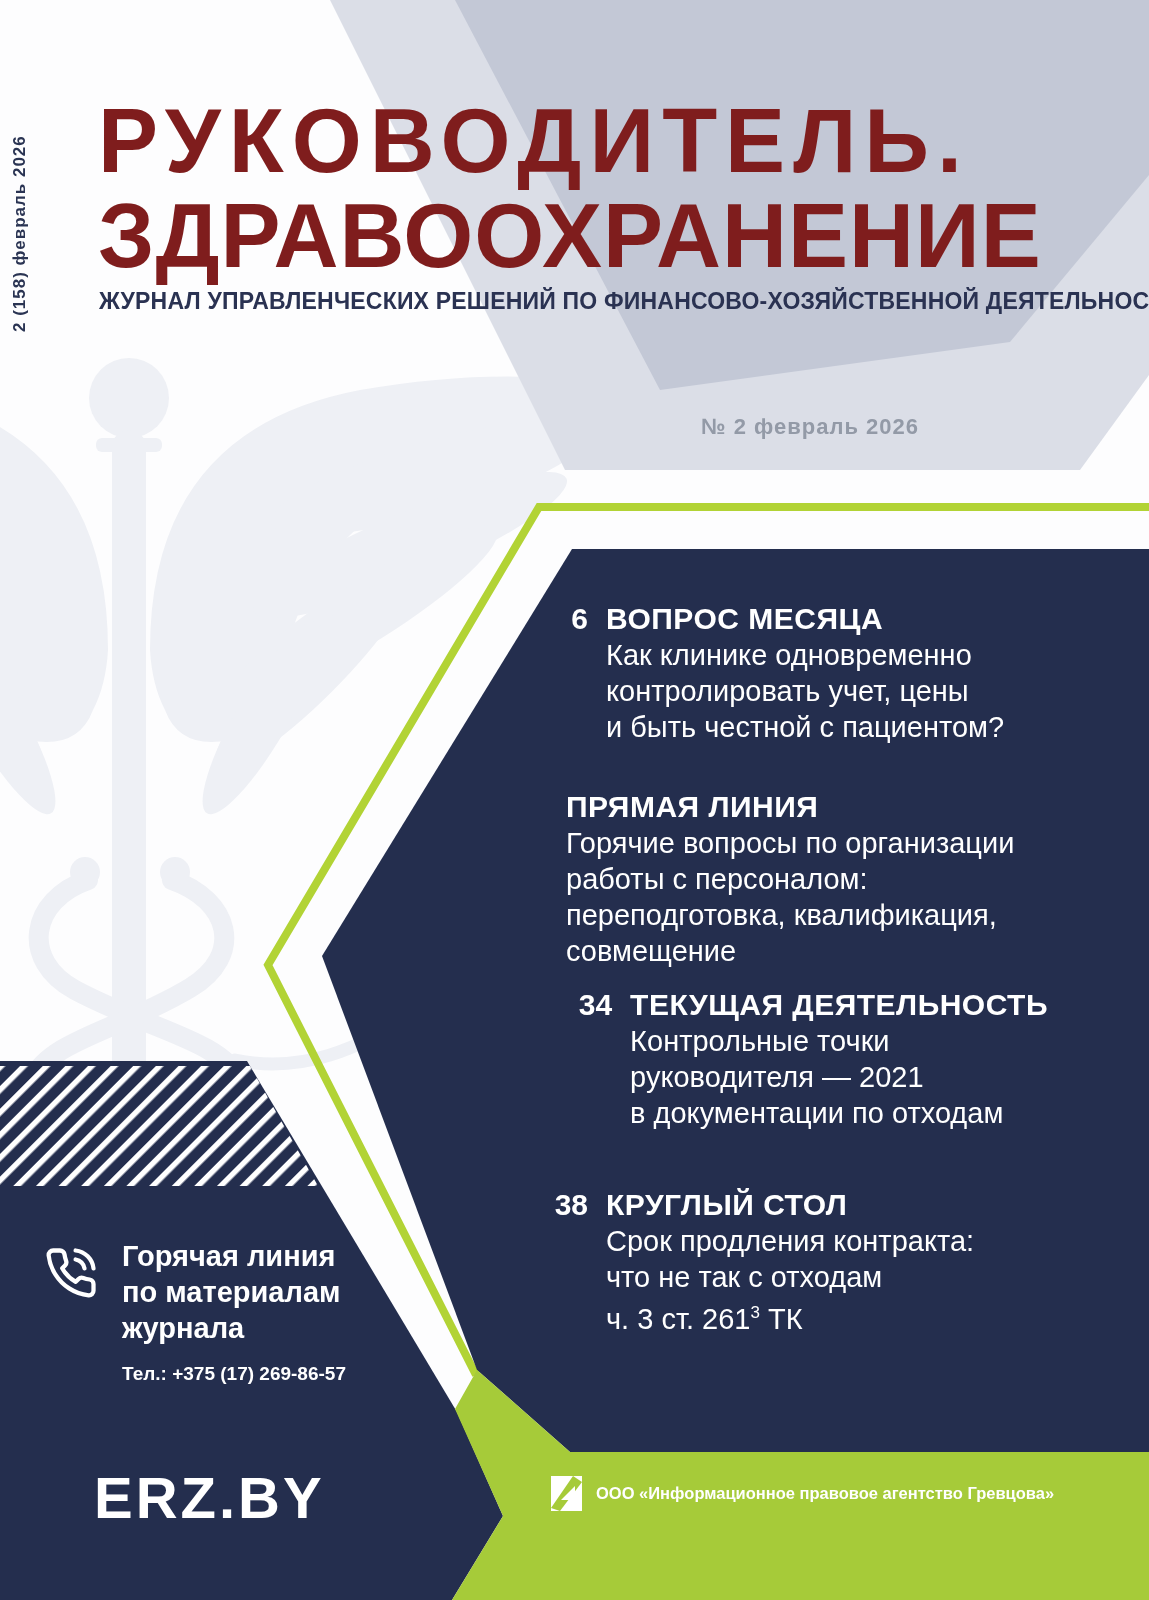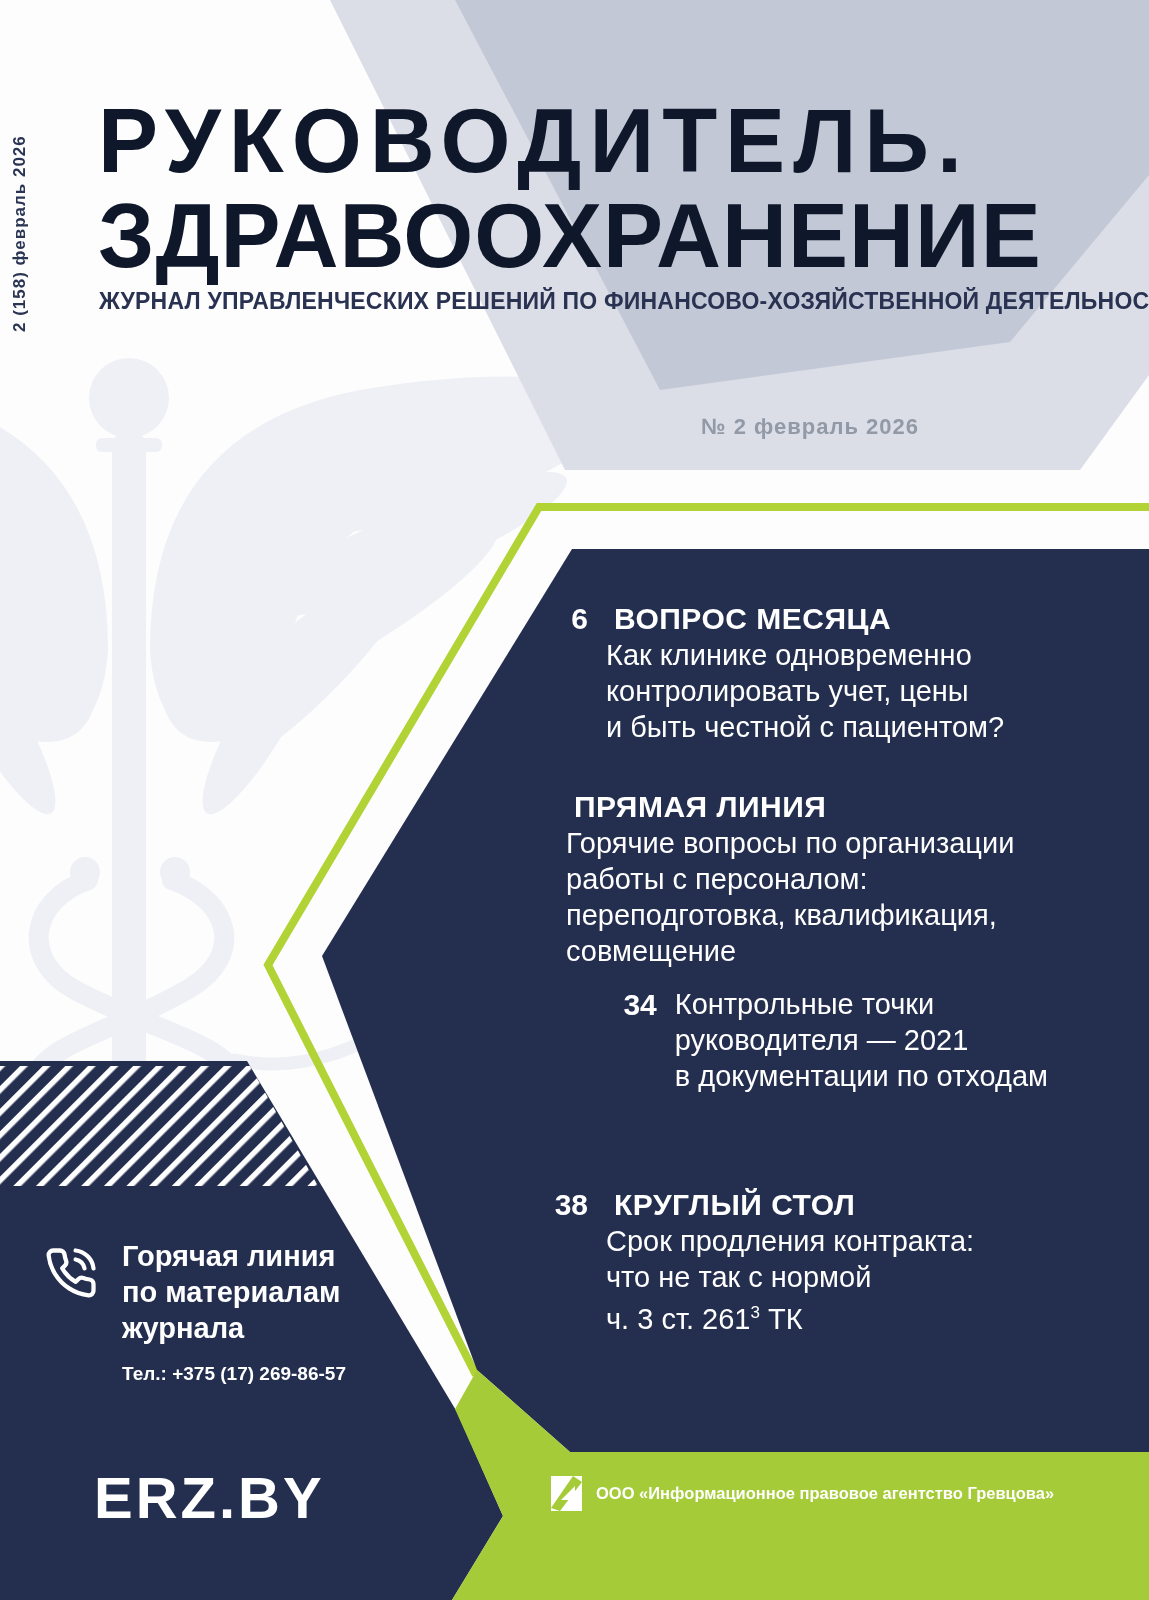--- a/index.html
+++ b/index.html
@@ -10,37 +10,37 @@
     font-family:"Liberation Sans", sans-serif;
   }
   .bg-svg { position:absolute; left:0; top:0; width:1149px; height:1600px; }
 
   .spine {
     position:absolute; left:10px; top:332px;
     transform:rotate(-90deg); transform-origin:0 0;
     font-size:17px; font-weight:bold; letter-spacing:1px;
     color:#2a3453; white-space:nowrap;
   }
-  .masthead { position:absolute; left:98px; top:94px; color:#0f172a; }
+  .masthead { position:absolute; left:98px; top:94px; color:#7f1d1d; }
   .title-line { font-size:90px; font-weight:bold; line-height:95px; white-space:nowrap; }
   .title-line.l1 { letter-spacing:8px; }
   .title-line.l2 { letter-spacing:1px; }
   .subtitle {
     position:absolute; left:99px; top:288px; width:1000px;
     font-size:23px; font-weight:bold; letter-spacing:0.2px; color:#2a3252; white-space:nowrap;
   }
   .issue-label {
     position:absolute; left:560px; top:414px; width:500px; text-align:center;
     font-size:22px; font-weight:bold; letter-spacing:1px; color:#939aa7;
   }
 
   .toc-item { position:absolute; left:548px; width:500px; display:flex; color:#ffffff; }
   .toc-item .num { width:40px; text-align:right; font-size:30px; font-weight:bold; flex:none; line-height:37px; }
   .toc-item .body { margin-left:18px; }
-  .toc-item .cat { font-size:30px; font-weight:bold; letter-spacing:0.5px; line-height:37px;margin-left:8px; }
+  .toc-item .cat { font-size:30px; font-weight:bold; letter-spacing:0.5px; line-height:37px; }
   .toc-item .sum { font-size:29px; line-height:36px; white-space:pre-line; }
   .toc-item .sum sup { font-size:17px; }
   .t1 { top:600px; } .t2 { top:788px; } .t3 { top:986px;justify-content:flex-end; } .t4 { top:1186px; }
 
   .hotline { position:absolute; left:44px; top:1238px; display:flex; color:#fff; }
   .hotline .ic { width:54px; height:54px; flex:none; margin-top:8px; }
   .hotline .txt { margin-left:24px; }
   .hotline .ht { font-size:29px; font-weight:bold; line-height:36px; white-space:pre-line; margin-bottom:13px; }
   .hotline .hh, .hotline .hp { font-size:19px; font-weight:bold; line-height:30px; }
 
@@ -134,32 +134,33 @@
       <div class="sum">Горячие вопросы по организации
 работы с персоналом:
 переподготовка, квалификация,
 совмещение</div>
     </div>
   </div>
 
   <div class="toc-item t3">
     <div class="num">34</div>
     <div class="body">
+      <div class="cat">ТЕКУЩАЯ ДЕЯТЕЛЬНОСТЬ</div>
       <div class="sum">Контрольные точки
 руководителя — 2021
 в документации по отходам</div>
     </div>
   </div>
 
   <div class="toc-item t4">
     <div class="num">38</div>
     <div class="body">
       <div class="cat">КРУГЛЫЙ СТОЛ</div>
       <div class="sum">Срок продления контракта:
-что не так с нормой</div>
+что не так с отходам</div>
       <div class="sum"><span>ч. 3 ст. 261</span><sup>3</sup><span> ТК</span></div>
     </div>
   </div>
 
   <div class="hotline">
     <svg class="ic" viewBox="0 0 24 24" fill="none" stroke="#ffffff" stroke-width="1.9" stroke-linecap="round" stroke-linejoin="round">
       <path d="M22 16.92v3a2 2 0 0 1-2.18 2 19.79 19.79 0 0 1-8.63-3.07 19.5 19.5 0 0 1-6-6A19.79 19.79 0 0 1 2.08 4.18 2 2 0 0 1 4.11 2h3a2 2 0 0 1 2 1.72c.127.96.361 1.903.7 2.81a2 2 0 0 1-.45 2.11L8.09 9.91a16 16 0 0 0 6 6l1.27-1.27a2 2 0 0 1 2.11-.45c.907.339 1.85.573 2.81.7A2 2 0 0 1 22 16.92z"></path>
       <path d="M14.05 6A5 5 0 0 1 18 9.95"></path>
       <path d="M14.05 2A9 9 0 0 1 22 9.94"></path>
     </svg>

